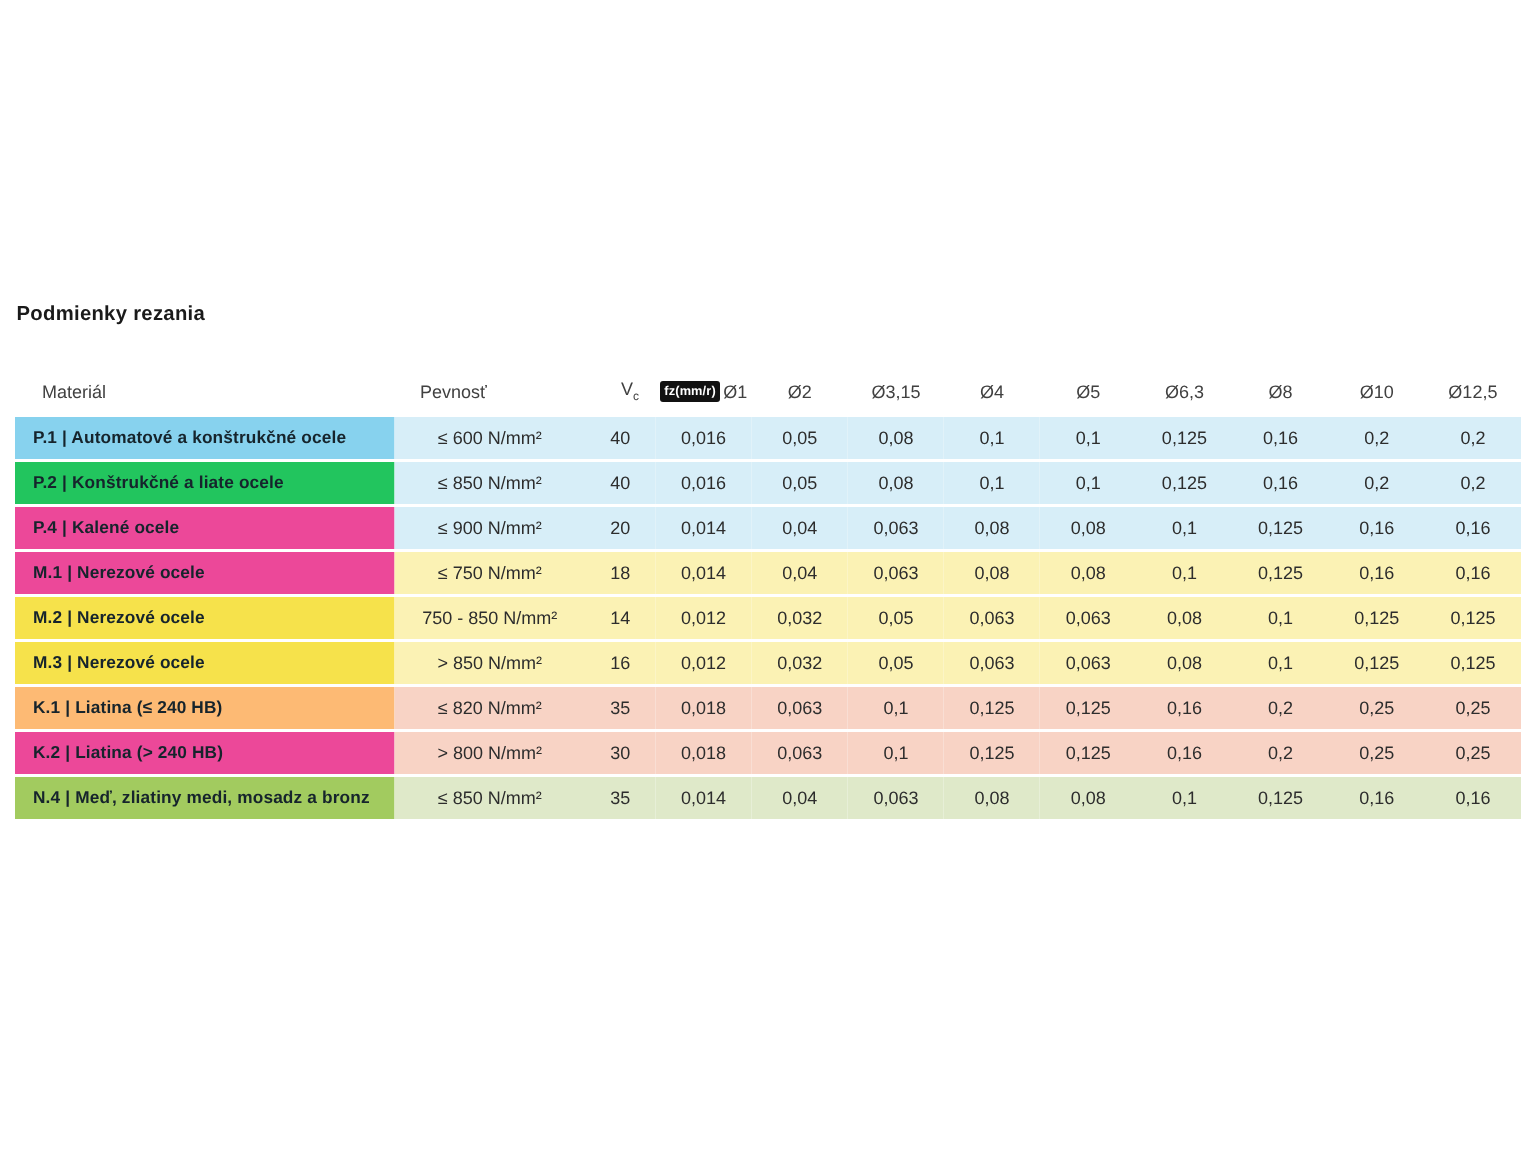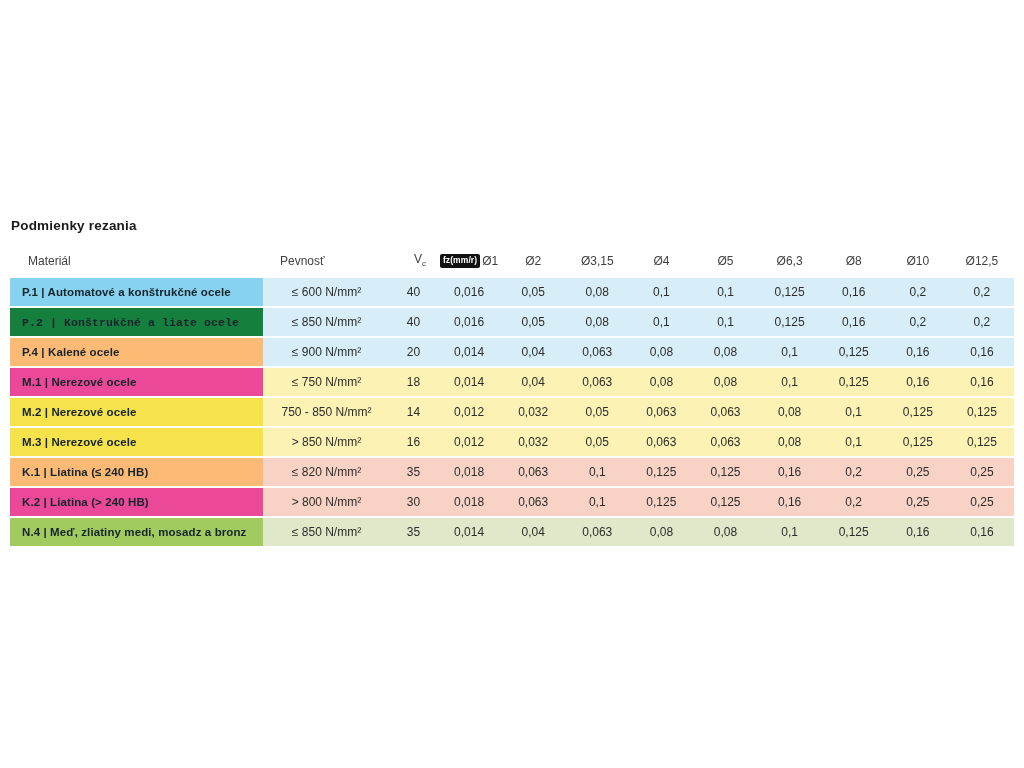--- a/index.html
+++ b/index.html
@@ -2,21 +2,21 @@
 <html><head>
 <meta charset="utf-8">
 <style>
   * { margin: 0; padding: 0; box-sizing: border-box; }
   html, body { width: 1024px; height: 768px; background: #ffffff; overflow: hidden; }
   body { font-family: "Liberation Sans", "DejaVu Sans", sans-serif; position: relative; }
 
   .page-title {
     position: absolute;
     left: 11px;
-    top: 218px;
+    top: 201px;
     font-size: 13.5px;
     font-weight: 700;
     color: #1a1a1a;
     letter-spacing: 0.2px;
   }
 
   .cutting-table {
     position: absolute;
     left: 10px;
     top: 232px;
@@ -173,37 +173,37 @@
       <div class="cell feed-cell">0,08</div>
       <div class="cell feed-cell">0,1</div>
       <div class="cell feed-cell">0,1</div>
       <div class="cell feed-cell">0,125</div>
       <div class="cell feed-cell">0,16</div>
       <div class="cell feed-cell">0,2</div>
       <div class="cell feed-cell">0,2</div>
     </div>
 
   <div class="grid row" style="--row-bg: #d7eef8;">
-    <div class="cell material-cell" style="background: #15803d; font-family: Liberation Mono, monospace;">P.2 | Konštrukčné a liate ocele</div>
+    <div class="cell material-cell" style="background: #22c55e;">P.2 | Konštrukčné a liate ocele</div>
     <div class="cell strength-cell">≤ 850 N/mm²</div>
     <div class="cell vc-cell">40</div>
 
   <div class="cell feed-cell">0,016</div>
       <div class="cell feed-cell">0,05</div>
       <div class="cell feed-cell">0,08</div>
       <div class="cell feed-cell">0,1</div>
       <div class="cell feed-cell">0,1</div>
       <div class="cell feed-cell">0,125</div>
       <div class="cell feed-cell">0,16</div>
       <div class="cell feed-cell">0,2</div>
       <div class="cell feed-cell">0,2</div>
     </div>
 
   <div class="grid row" style="--row-bg: #d7eef8;">
-    <div class="cell material-cell" style="background: #fdba74;">P.4 | Kalené ocele</div>
+    <div class="cell material-cell" style="background: #ec4899;">P.4 | Kalené ocele</div>
     <div class="cell strength-cell">≤ 900 N/mm²</div>
     <div class="cell vc-cell">20</div>
 
   <div class="cell feed-cell">0,014</div>
       <div class="cell feed-cell">0,04</div>
       <div class="cell feed-cell">0,063</div>
       <div class="cell feed-cell">0,08</div>
       <div class="cell feed-cell">0,08</div>
       <div class="cell feed-cell">0,1</div>
       <div class="cell feed-cell">0,125</div>

